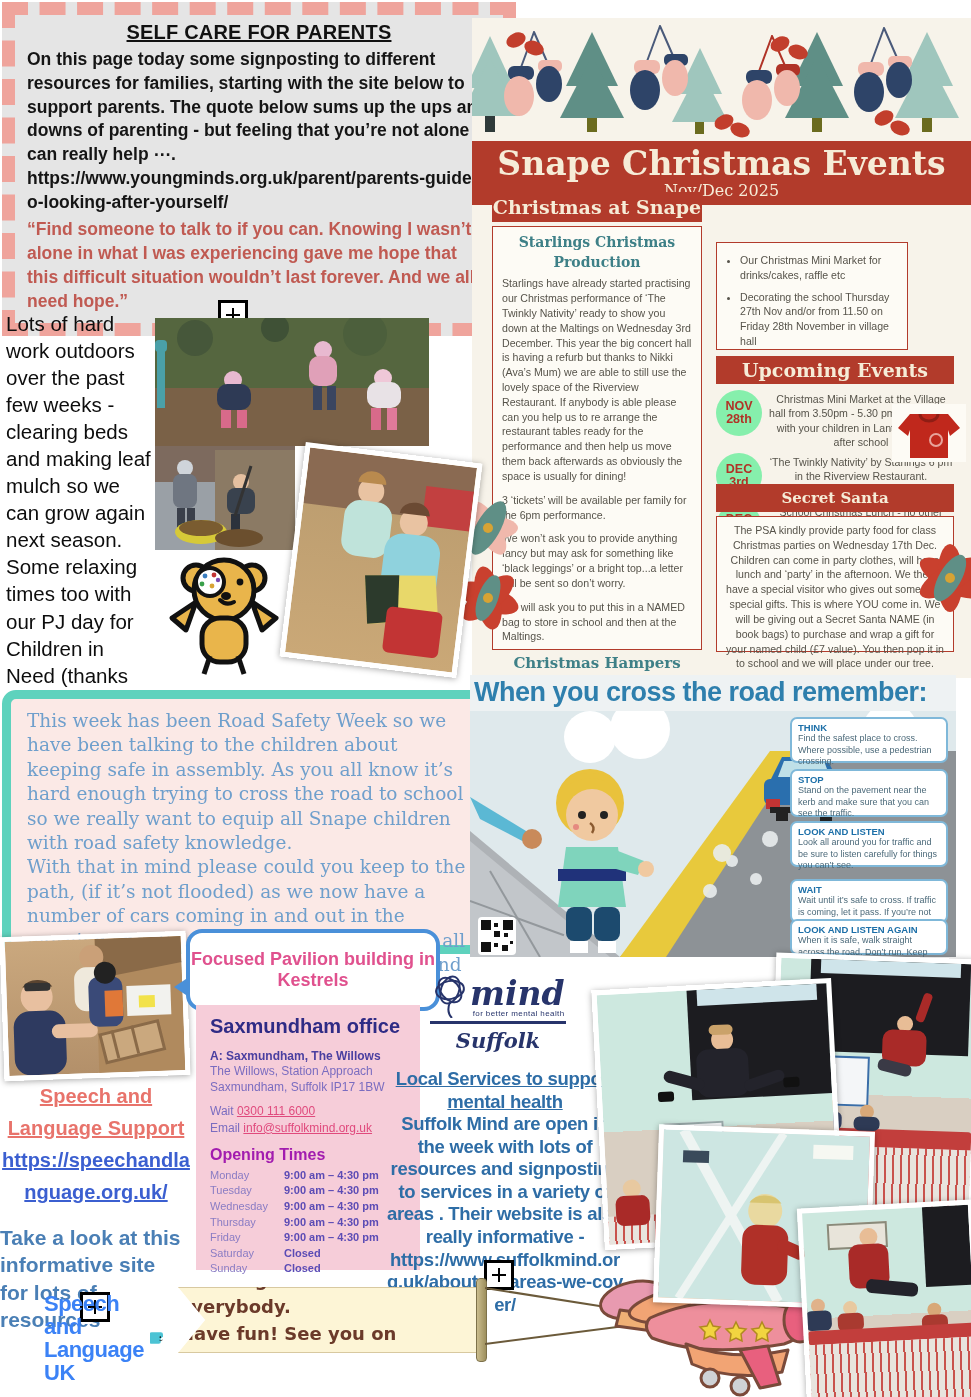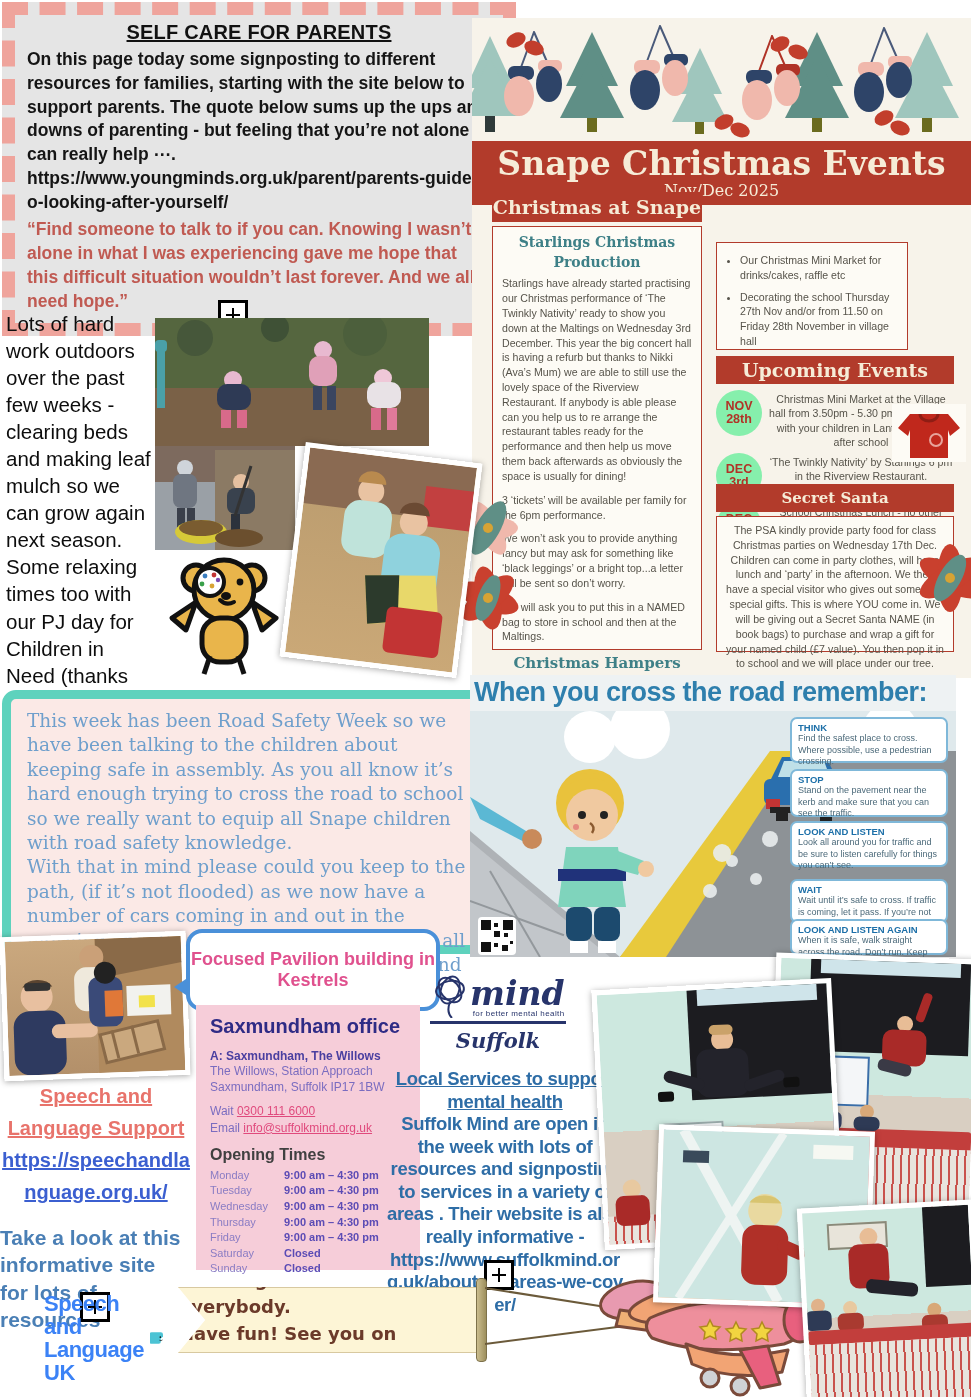--- a/index.html
+++ b/index.html
@@ -499,21 +499,21 @@
     <div class="t">Saxmundham office</div>
     <div class="lbl">A: Saxmundham, The Willows</div>
     <div class="ln">The Willows, Station Approach</div>
     <div class="ln">Saxmundham, Suffolk IP17 1BW</div>
     <div class="ln" style="margin-top:8px;">
       <span>Wait </span><span class="saxlink">0300 111 6000</span>
     </div>
     <div class="ln">
       <span>Email </span><span class="saxlink">info@suffolkmind.org.uk</span>
     </div>
-    <div style="font-size:16px;font-weight:800;color:#404040;margin:10px 0 4px 0;">Opening Times</div>
+    <div style="font-size:16px;font-weight:800;color:#a21caf;margin:10px 0 4px 0;">Opening Times</div>
     <div class="hoursrow">
         <span class="d">Monday</span>
         <span class="h">9:00 am – 4:30 pm</span>
       </div>
     <div class="hoursrow">
         <span class="d">Tuesday</span>
         <span class="h">9:00 am – 4:30 pm</span>
       </div>
     <div class="hoursrow">
         <span class="d">Wednesday</span>

